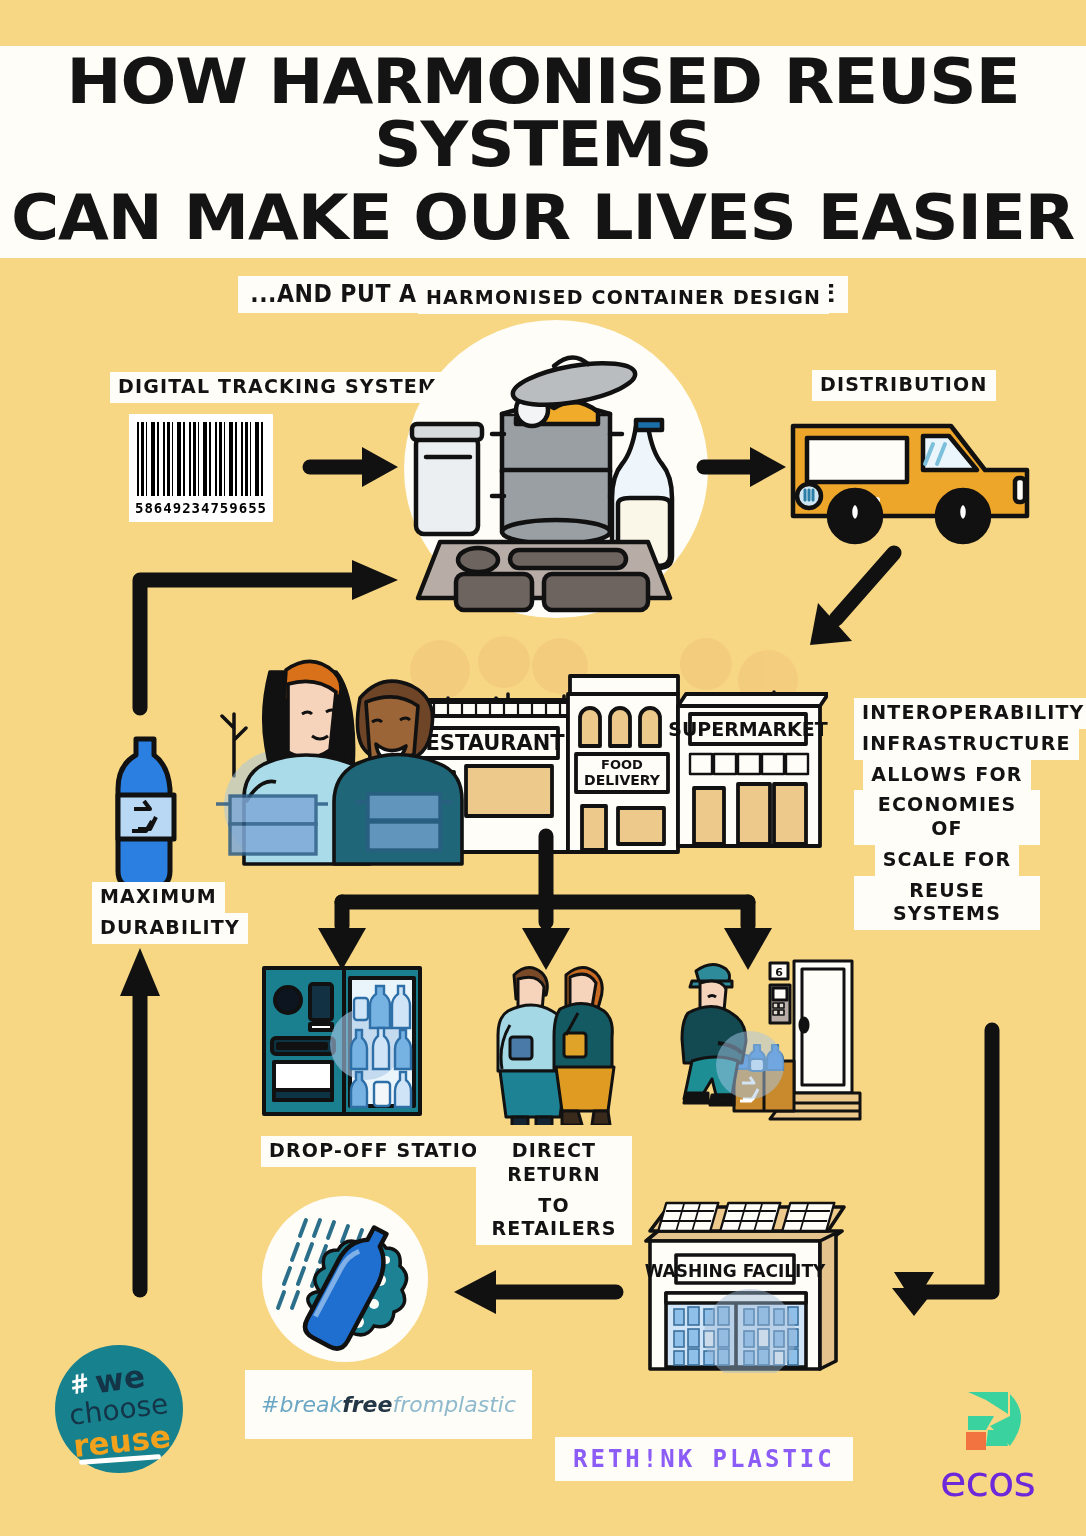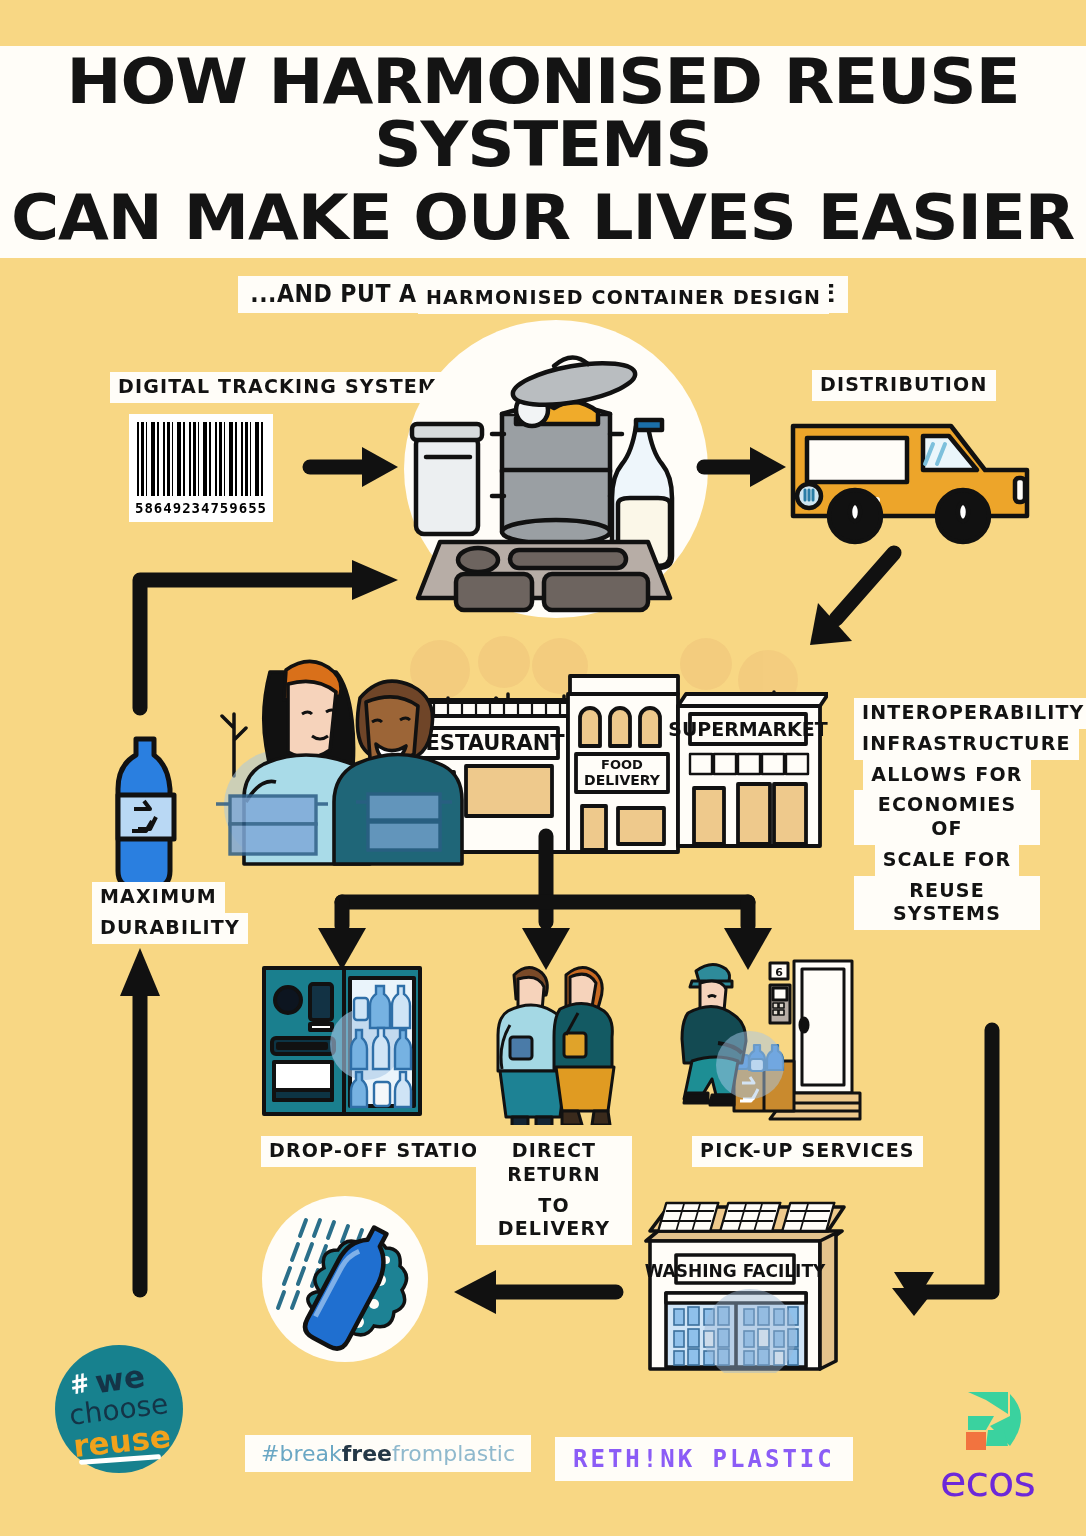--- a/index.html
+++ b/index.html
@@ -65,21 +65,21 @@
   #wcr-logo{top:1345px;left:55px;width:128px;height:128px;background:#17818e;border-radius:50%;}
   #wcr-we{position:absolute;top:16px;left:40px;font-family:"DejaVu Sans","Liberation Sans",sans-serif;
      font-weight:bold;font-size:31px;color:#143447;transform:rotate(-8deg);}
   #wcr-hash{position:absolute;top:24px;left:15px;font-weight:bold;font-size:26px;color:#fff;transform:rotate(-12deg);}
   #wcr-choose{position:absolute;top:48px;left:14px;font-family:"DejaVu Sans","Liberation Sans",sans-serif;
      font-size:28px;color:#143447;transform:rotate(-7deg);}
   #wcr-reuse{position:absolute;top:78px;left:18px;font-family:"DejaVu Sans","Liberation Sans",sans-serif;
      font-weight:bold;font-size:31px;color:#f2a21c;transform:rotate(-6deg);}
   #wcr-underline{position:absolute;top:112px;left:24px;width:82px;height:5px;background:#fff;border-radius:3px;transform:rotate(-4deg);}
 
-  #bffp{top:1435px;left:245px;background:#fffdf8;padding:6px 16px;}
+  #bffp{top:1370px;left:245px;background:#fffdf8;padding:22px 16px;font-style:italic;}
   #bffp span{font-family:"DejaVu Sans","Liberation Sans",sans-serif;font-size:22px;color:#6aa7c4;}
   #bffp .b{font-weight:bold;color:#243746;}
   #bffp .t{color:#8fb9cd;}
 
   #rethink{top:1437px;left:555px;background:#fffdf8;padding:8px 18px;}
   #rethink span{font-family:"DejaVu Sans Mono","Liberation Mono",monospace;
      font-size:24px;letter-spacing:3px;color:#8b5cf6;font-weight:bold;}
 
   #ecos{top:1390px;left:940px;}
   #ecos-word{font-family:"DejaVu Sans","Liberation Sans",sans-serif;font-size:43px;
@@ -387,21 +387,21 @@
         <path d="M70 54 q24 -12 44 2 q10 8 8 26 v32 h-58 v-32 q0 -20 6 -28 z" fill="#135a63"></path>
         <path d="M66 112 h58 l-6 44 h-46 z" fill="#e09b22"></path>
         <path d="M72 156 h16 l4 14 h-20 z M104 156 h14 l2 14 h-18 z" fill="#3a2a1c"></path>
         <rect x="74" y="78" width="22" height="24" rx="3" fill="#e0a32a"></rect>
         <path d="M88 58 l-12 22" fill="none"></path>
       </g>
     </svg>
   </div>
   <div class="abs" style="top:1136px;left:476px;width:156px;text-align:center;">
     <div><span class="seclabel">DIRECT RETURN</span></div>
-    <div><span class="seclabel">TO DELIVERY</span></div>
+    <div><span class="seclabel">TO RETAILERS</span></div>
   </div>
 
   <div class="abs" style="top:955px;left:678px;">
     <svg width="184" height="172" viewBox="0 0 184 172">
       <g stroke="#111" stroke-width="3" stroke-linejoin="round">
 
         <rect x="116" y="6" width="58" height="132" fill="#fffdf8"></rect>
         <rect x="124" y="14" width="42" height="116" fill="#fffdf8"></rect>
         <ellipse cx="126" cy="70" rx="4" ry="7" fill="#111"></ellipse>
         <path d="M110 138 h72 v10 h-78 z M104 148 h78 v8 h-84 z M98 156 h84 v8 h-90 z" fill="#eec98c"></path>
@@ -436,23 +436,20 @@
         <path d="M30 42 q4 -3 8 0" fill="none"></path>
         <path d="M38 58 q10 2 12 8" fill="none"></path>
         <path d="M10 58 q26 -14 46 2 q12 8 12 26 l-4 22 h-58 l-2 -24 q0 -18 6 -26 z" fill="#134a52"></path>
         <path d="M40 88 q16 2 24 10" fill="none" stroke-width="4"></path>
         <path d="M14 106 q24 -8 46 0 l-6 34 h-16 l-4 -16 l-12 20 h-16 z" fill="#1d8e94"></path>
         <path d="M8 138 h22 v10 h-24 z M34 140 h22 v10 h-24 z" fill="#111"></path>
       </g>
       <circle cx="72" cy="110" r="34" fill="#a8c8e8" opacity=".5"></circle>
       <text x="101" y="21" font-family="DejaVu Sans, Liberation Sans, sans-serif" font-size="11" font-weight="bold" fill="#111" text-anchor="middle">6</text>
     </svg>
-  </div>
-  <div class="abs" style="top:1136px;left:692px;">
-    <span class="seclabel">PICK-UP SERVICES</span>
   </div>
 
   <div class="abs arrow" style="top:1016px;left:898px;">
     <svg width="130" height="300" viewBox="0 0 130 300">
       <path class="ink" d="M16 276 H94 V14"></path>
       <path class="inkfill" d="M-4 268 L16 300 L36 268 Z" transform="translate(0,-12)"></path>
       <path class="inkfill" d="M-6 272 L16 300 L38 272 Z"></path>
     </svg>
   </div>
 

